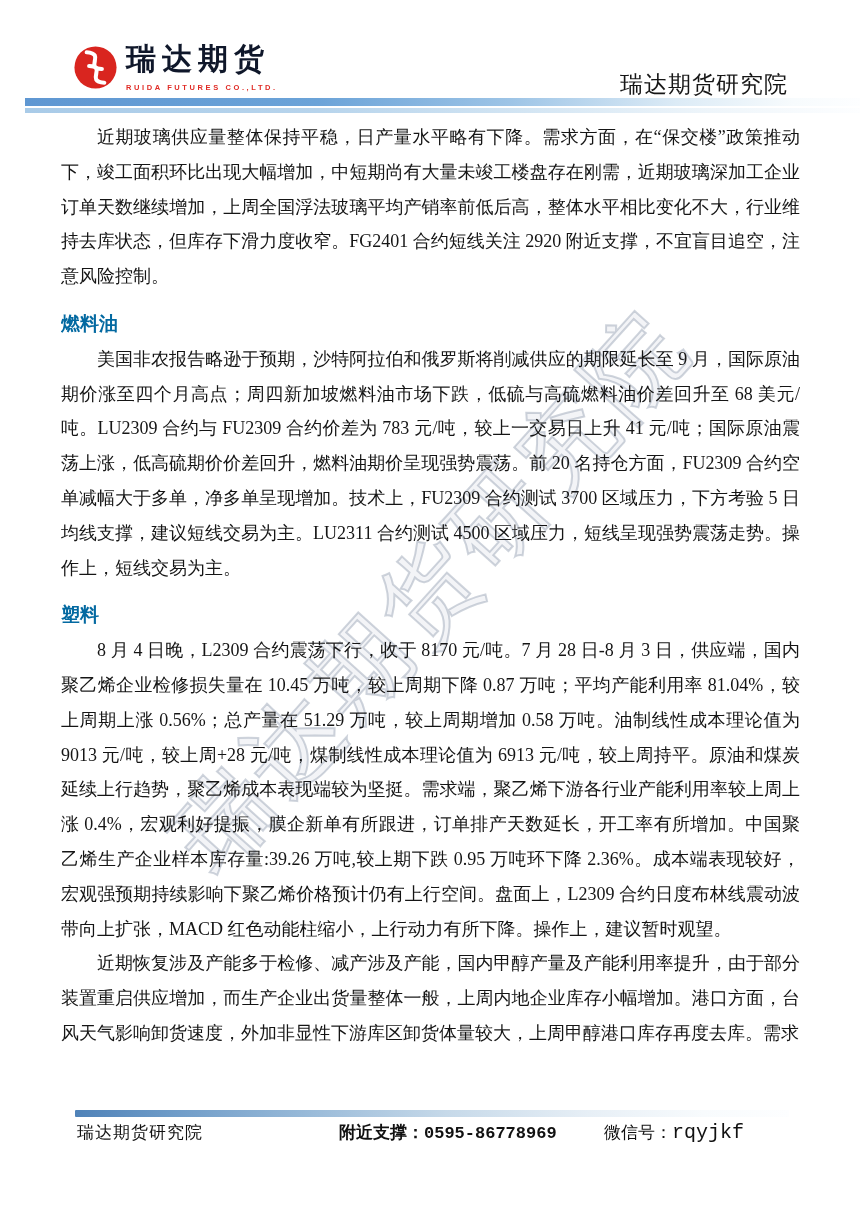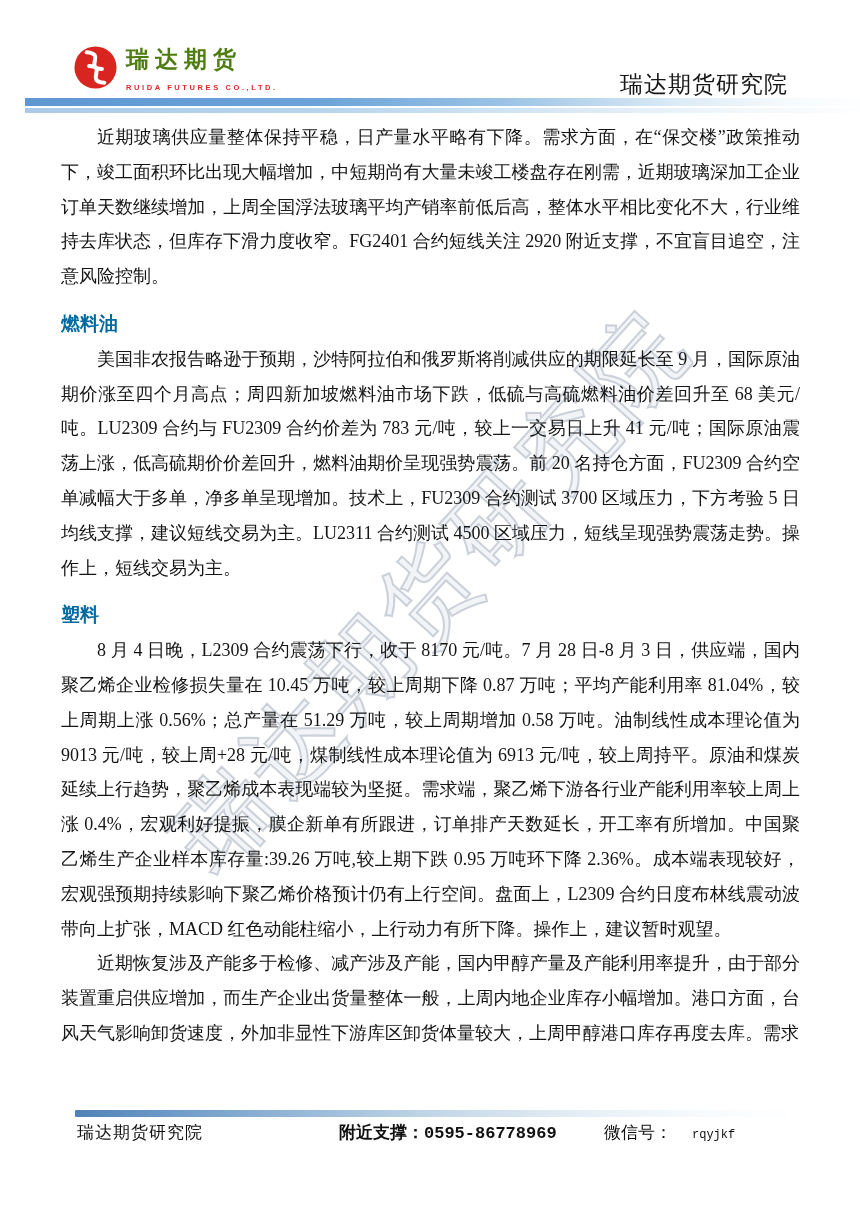--- a/index.html
+++ b/index.html
@@ -31,21 +31,21 @@
 
   
   .header-logo{
     position:absolute;left:72px;top:43px;
     display:flex;align-items:center;gap:7px;z-index:2;
   }
   .logo-mark{width:47px;height:47px;flex:0 0 auto;}
   .brand-block{display:flex;flex-direction:column;}
   .brand-cn{
     font-family:"Liberation Sans","DejaVu Sans",sans-serif;
-    font-size:23px;font-weight:700;color:#4d7c0f;
+    font-size:30px;font-weight:700;color:#0f172a;
     letter-spacing:6px;line-height:32px;white-space:nowrap;
   }
   .brand-en{
     font-family:"Liberation Sans","DejaVu Sans",sans-serif;
     font-size:7.5px;font-weight:600;color:#e02b25;
     letter-spacing:2.6px;margin-top:8px;white-space:nowrap;
   }
   .header-title{
     position:absolute;right:72px;top:69px;
     font-family:"Liberation Sans","DejaVu Sans",sans-serif;
@@ -97,21 +97,21 @@
   }
   .footer-hotline{
     position:absolute;left:339px;top:0;
     font-size:17px;font-weight:700;color:#111;
   }
   .footer-hotline .num{font-family:Liberation Mono, monospace;}
   .footer-wechat{
     position:absolute;left:604px;top:0;
     font-size:17px;color:#111;
   }
-  .footer-wechat .id{font-family:"Liberation Mono","DejaVu Sans Mono",monospace;font-size:12px;margin-left:20px;}
+  .footer-wechat .id{font-family:"Liberation Mono","DejaVu Sans Mono",monospace;font-size:20px;}
 </style>
 </head>
 <body>
 
 <div class="watermark">瑞达期货研究院</div>
 
 <div class="header-logo">
   <svg class="logo-mark" viewBox="0 0 48 48" xmlns="http://www.w3.org/2000/svg">
     <circle cx="24" cy="24" r="21.5" fill="#d9251f"></circle>
     <path d="M15 8.5 C 35 10 12 25 30.5 25.5" fill="none" stroke="#ffffff" stroke-width="4.2" stroke-linecap="round"></path>

